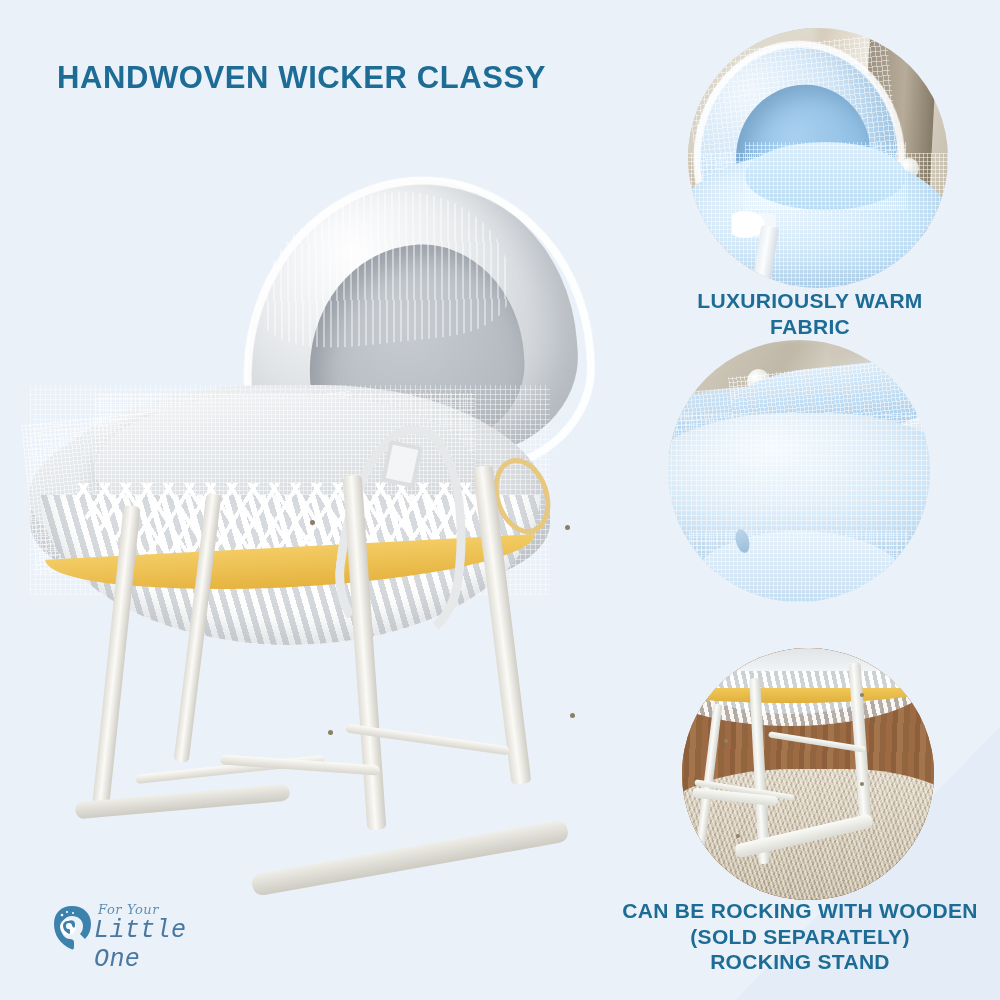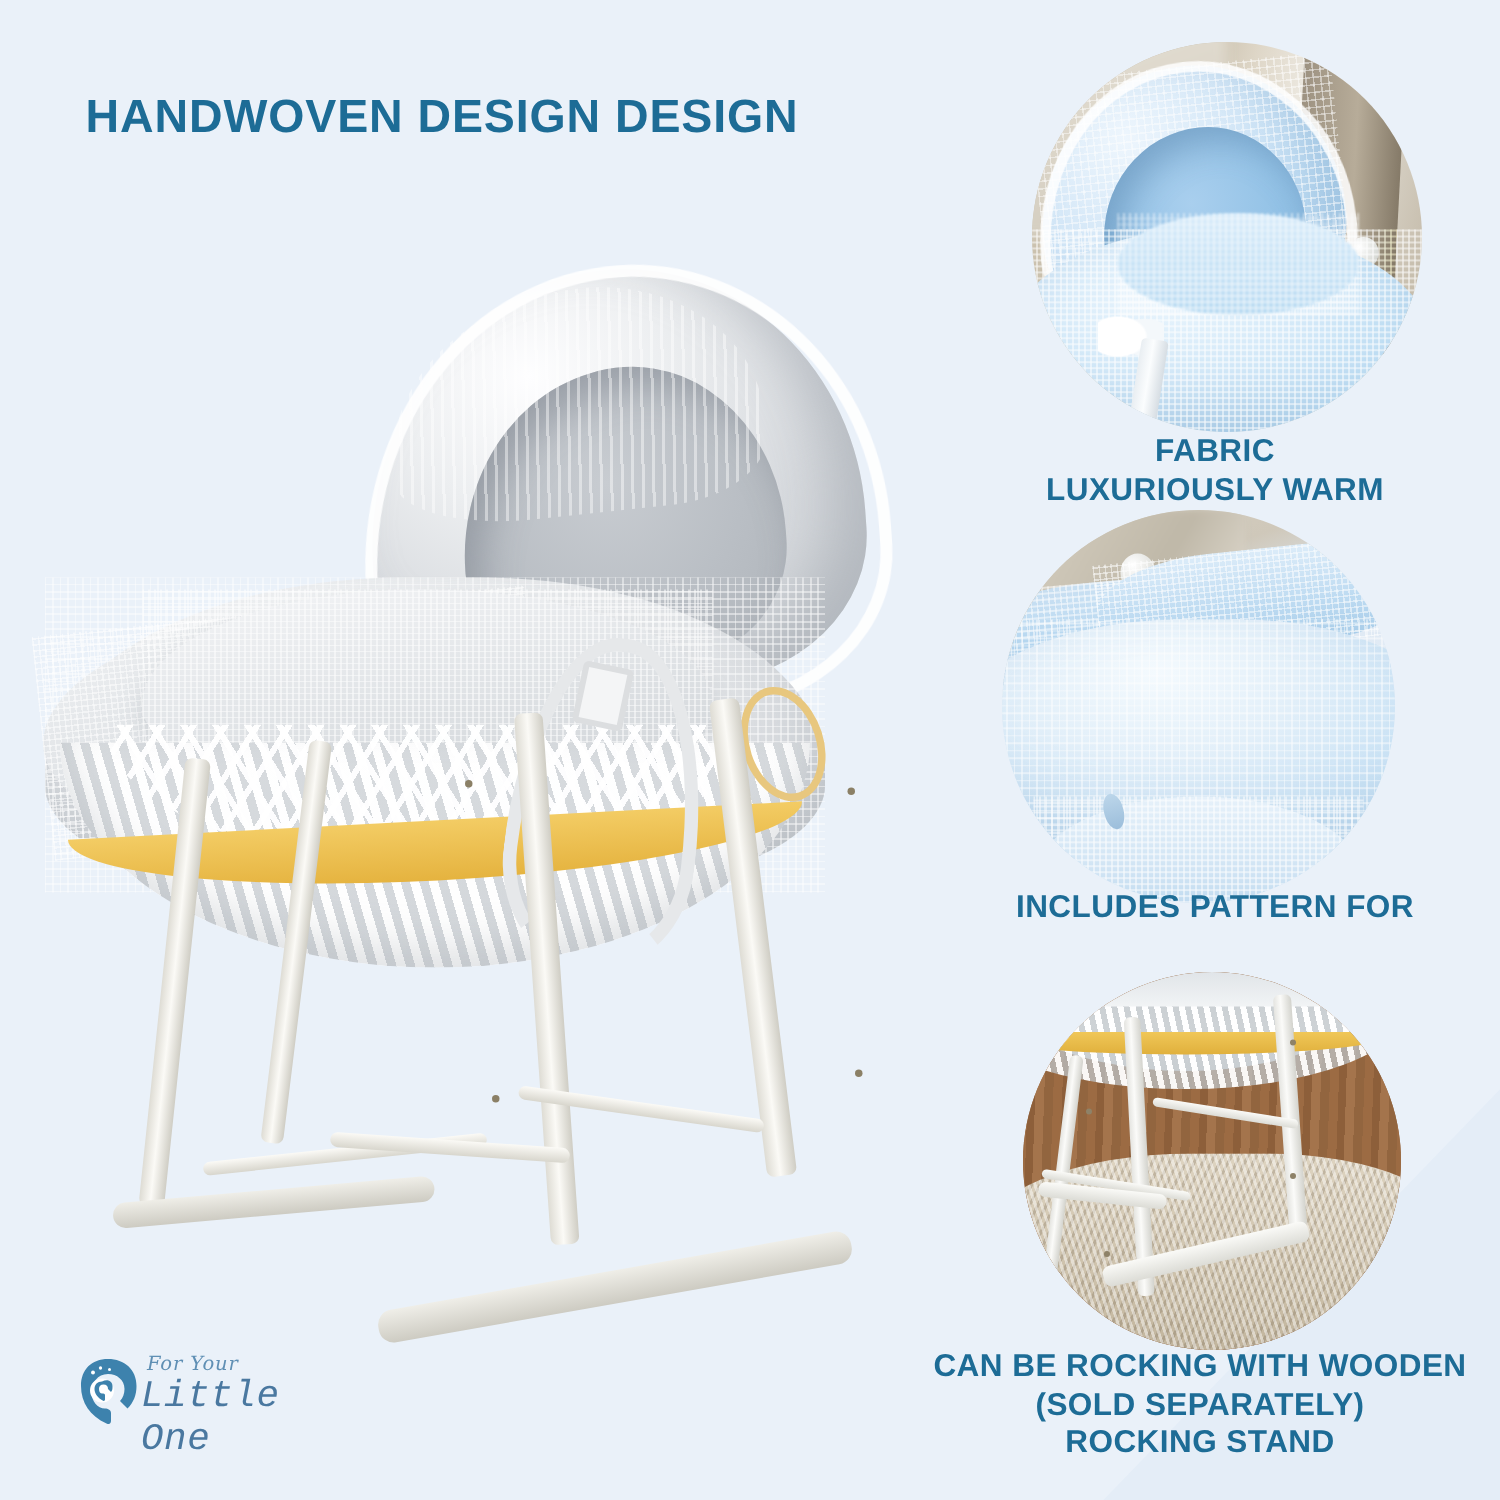--- a/index.html
+++ b/index.html
@@ -338,21 +338,21 @@
   }
 </style>
 </head>
 <body>
 
 <div id="stage">
 
   <div class="diag-band"></div>
   <div class="diag-band2"></div>
 
-  <div class="headline">HANDWOVEN DESIGN DESIGN</div>
+  <div class="headline">HANDWOVEN WICKER CLASSY</div>
 
   <div id="hero">
     <div class="h-hood"></div>
     <div class="h-hood-inner"></div>
     <div class="h-hood-frill"></div>
     <div class="h-hood-rib"></div>
 
     <div class="h-body">
         <div class="waffle"></div>
       </div>
@@ -405,22 +405,22 @@
             <div class="waffle fine"></div>
           </div>
         <div class="c1-pillow">
             <div class="waffle fine"></div>
           </div>
         <div class="c1-bow"></div>
         <div class="c1-strap"></div>
       </div>
     </div>
     <div class="caption" style="left:620px; top:288px; width:380px;">
+      <div>LUXURIOUSLY WARM</div>
       <div>FABRIC</div>
-      <div>LUXURIOUSLY WARM</div>
     </div>
   </div>
 
   <div class="feature">
     <div class="circle-wrap" style="left:668px; top:340px; width:262px; height:262px;">
       <div class="scene">
         <div class="c2-bg"></div>
         <div class="c2-room"></div>
         <div class="c2-knob"></div>
         <div class="c2-roll">
@@ -432,21 +432,20 @@
         <div class="c2-main">
             <div class="waffle"></div>
           </div>
         <div class="c2-fold">
             <div class="waffle fine"></div>
           </div>
         <div class="c2-seam"></div>
       </div>
     </div>
     <div class="caption" style="left:620px; top:592px; width:380px;">
-      <div>INCLUDES PATTERN FOR</div>
     </div>
   </div>
 
   <div class="feature">
     <div class="circle-wrap" style="left:682px; top:648px; width:252px; height:252px;">
       <div class="scene">
         <div class="c3-wood"></div>
         <div class="c3-rug"></div>
         <div class="c3-basketbot"></div>
         <div class="c3-wicker"></div>

